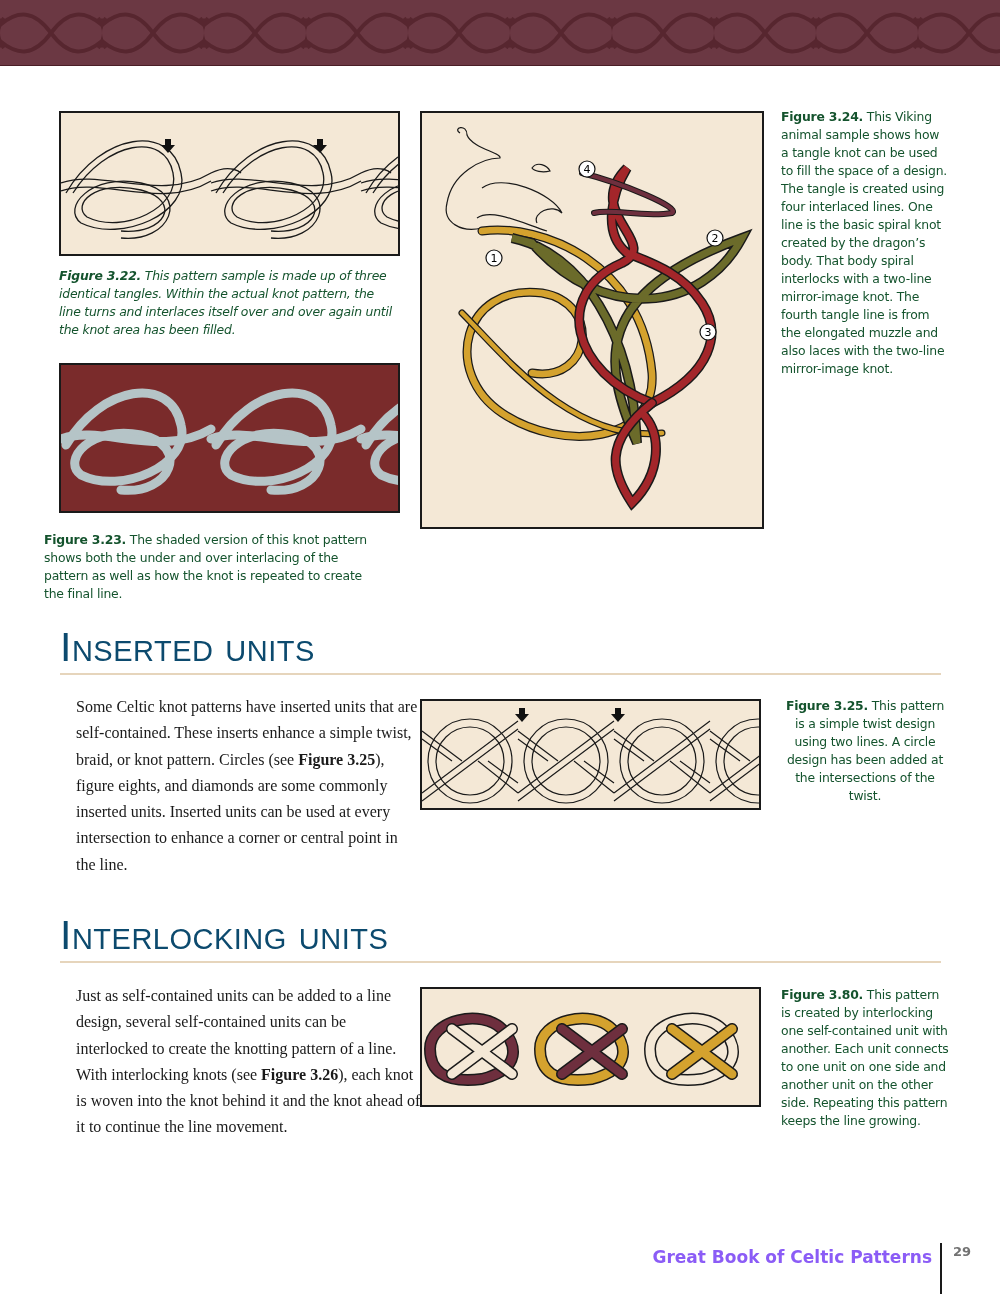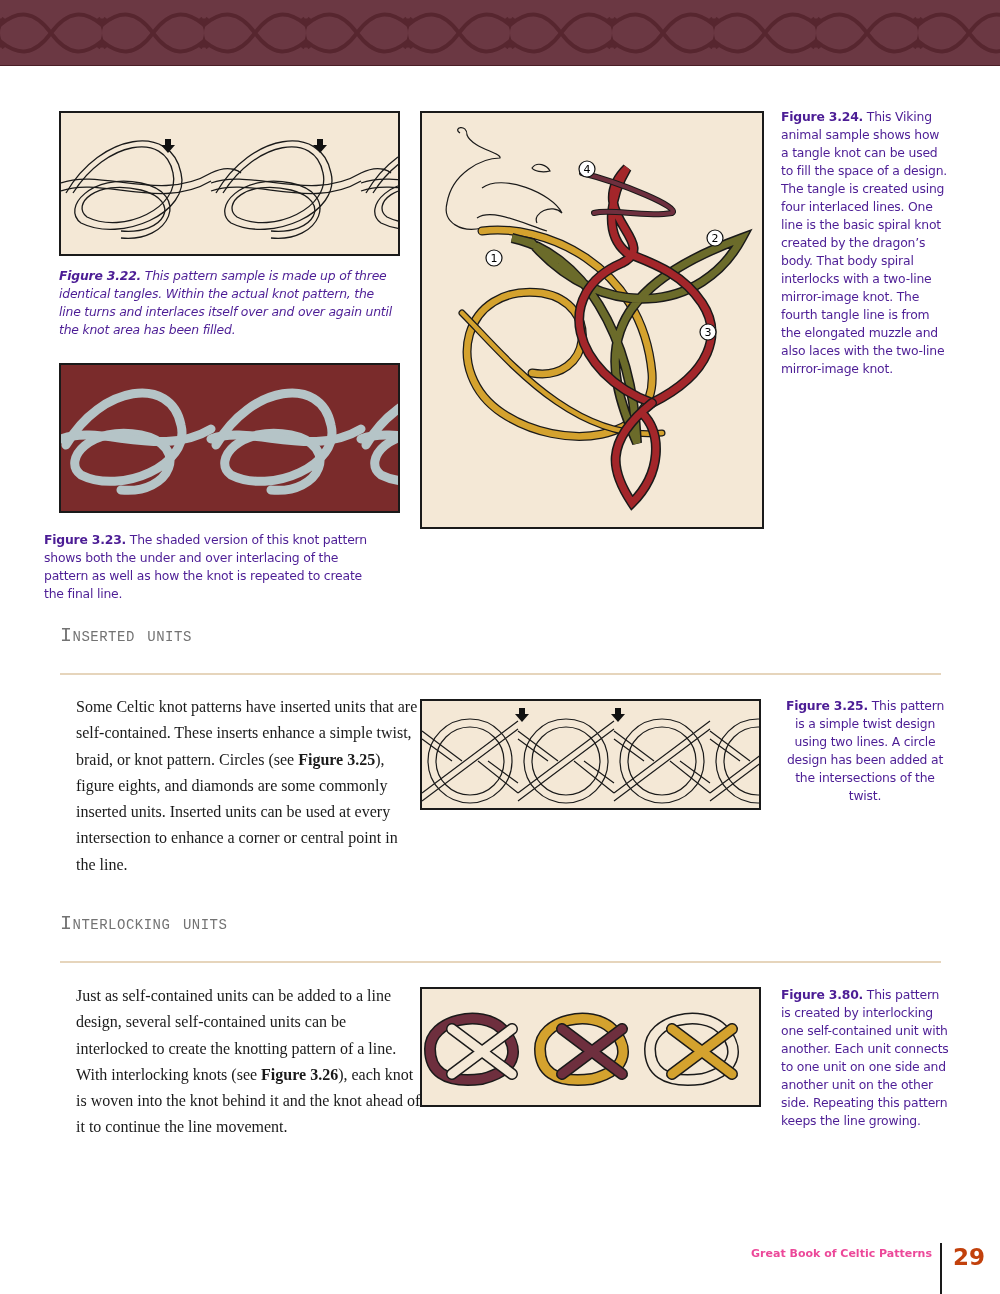--- a/index.html
+++ b/index.html
@@ -12,46 +12,46 @@
   }
   .header-band svg { position: absolute; left: 0; top: 8px; }
 
   .figure-box {
     position: absolute; border: 2px solid #1a1a1a; background: #f4e8d6; overflow: hidden;
   }
   .figure-box svg { display: block; }
 
   .caption {
     position: absolute; font-family: "DejaVu Sans", sans-serif;
-    font-size: 12.4px; line-height: 18px; color: #4c1d95; letter-spacing: -0.2px;
+    font-size: 12.4px; line-height: 18px; color: #14532d; letter-spacing: -0.2px;
   }
   .caption b { font-weight: bold; }
 
   .section-heading {
-    position: absolute; left: 60px; font-family: Liberation Mono, monospace;
-    font-size: 20px; color: #737373; letter-spacing: 0.5px; font-variant: small-caps;
+    position: absolute; left: 60px; font-family: Liberation Sans, sans-serif;
+    font-size: 41px; color: #0c4a6e; letter-spacing: 0.5px; font-variant: small-caps;
   }
   .section-rule {
     position: absolute; left: 60px; width: 881px; height: 2px; background: #e6d5bc;
   }
 
   .body-text {
     position: absolute; left: 60px; width: 345px; font-family: "Liberation Serif", serif;
     font-size: 16px; line-height: 26.3px; color: #1a1a1a; margin-left: 16px;
   }
   .body-text b { font-weight: bold; }
 
   .footer-title {
     position: absolute; right: 68px; top: 1247px; font-family: "DejaVu Sans", sans-serif;
-    font-size: 11px; font-weight: bold; color: #ec4899;
+    font-size: 17px; font-weight: bold; color: #8b5cf6;
   }
   .footer-rule { position: absolute; left: 940px; top: 1243px; width: 2px; height: 51px; background: #1a1a1a; }
   .footer-page {
     position: absolute; left: 953px; top: 1244px; font-family: "DejaVu Sans", sans-serif;
-    font-size: 23px; font-weight: bold; color: #c2410c;
+    font-size: 13px; font-weight: bold; color: #737373;
   }
 </style>
 </head>
 <body>
 
 <div class="header-band">
   <svg width="1000" height="50" viewBox="0 0 1000 50">
     <defs>
       <pattern id="hb" x="0" y="0" width="102" height="50" patternUnits="userSpaceOnUse">
         <g fill="none" stroke="#57262f" stroke-width="4">

